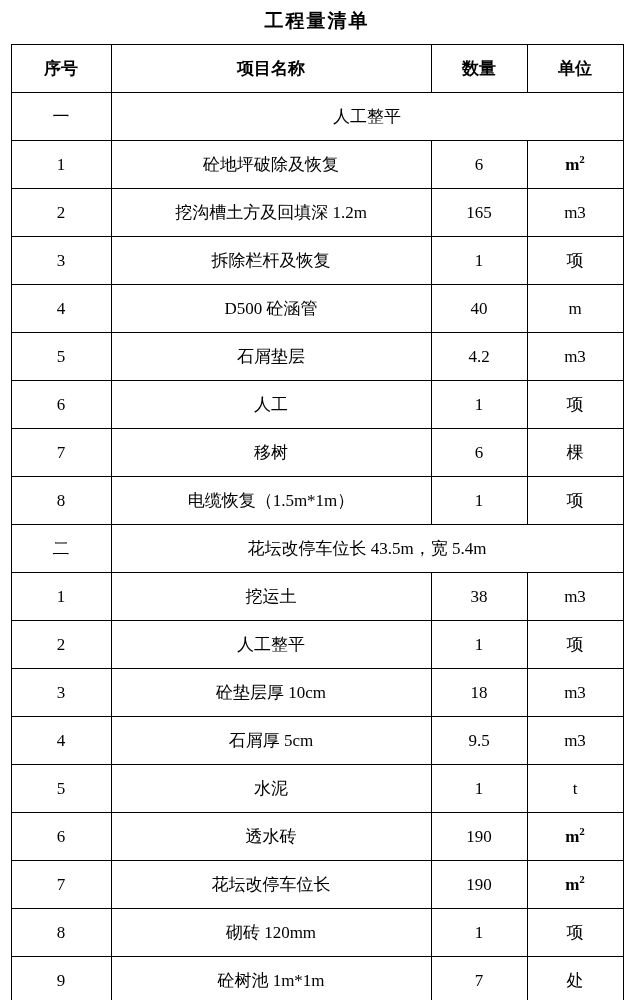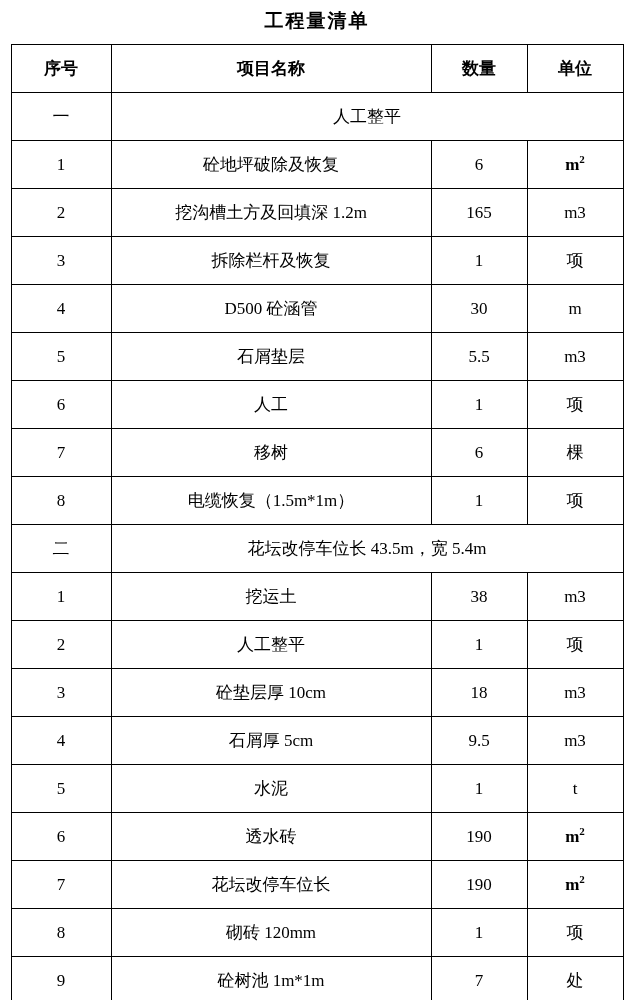--- a/index.html
+++ b/index.html
@@ -111,27 +111,27 @@
         </tr>
         <tr>
           <td>3</td>
           <td>拆除栏杆及恢复</td>
           <td>1</td>
           <td>项</td>
         </tr>
         <tr>
           <td>4</td>
           <td>D500 砼涵管</td>
-          <td>30</td>
+          <td>40</td>
           <td>m</td>
         </tr>
         <tr>
           <td>5</td>
           <td>石屑垫层</td>
-          <td>5.5</td>
+          <td>4.2</td>
           <td>m3</td>
         </tr>
         <tr>
           <td>6</td>
           <td>人工</td>
           <td>1</td>
           <td>项</td>
         </tr>
         <tr>
           <td>7</td>

